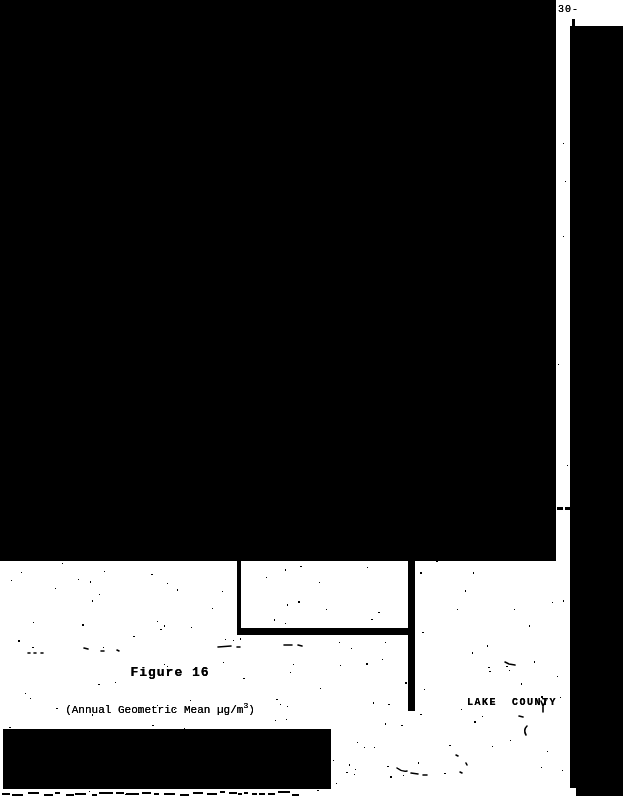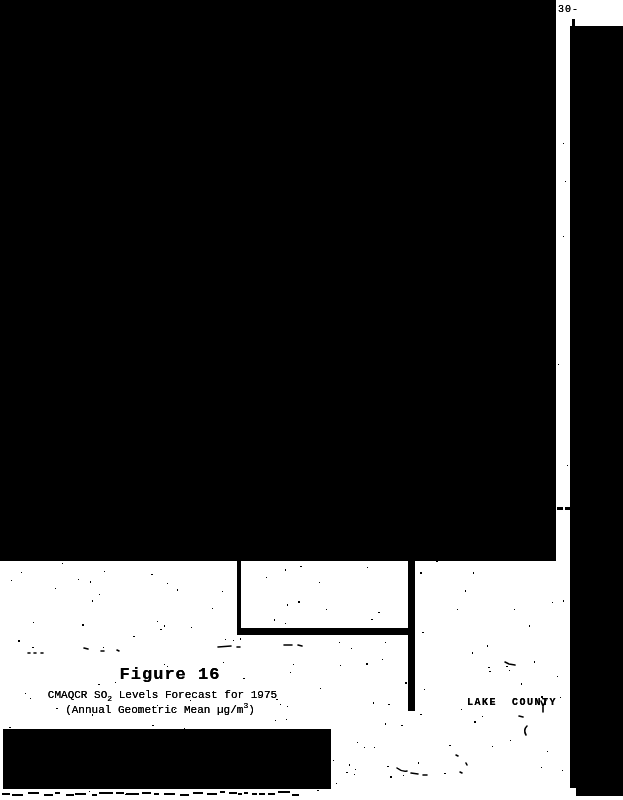--- a/index.html
+++ b/index.html
@@ -9,21 +9,21 @@
     color:#000;
   }
   .blk{position:absolute;background:#000;}
   .wht{position:absolute;background:#fff;}
   
   .pageno{
     position:absolute;left:551px;top:4px;font-size:10px;letter-spacing:1px;
   }
   .figure-label{
     position:absolute;left:95px;top:665px;width:150px;text-align:center;
-    font-size:17px;font-weight:bold;letter-spacing:1px;
+    font-size:13px;font-weight:bold;letter-spacing:1px;
   }
   .cap1{
     position:absolute;left:15px;top:689px;width:295px;text-align:center;
     font-size:11px;letter-spacing:0px;white-space:nowrap;
   }
   .cap2{
     position:absolute;left:15px;top:701px;width:290px;text-align:center;
     font-size:11px;white-space:nowrap;
   }
   .cap1 sub{font-size:8px;}
@@ -55,21 +55,20 @@
   <div class="blk" style="left:237px;top:556px;width:4px;height:76px;"></div>
   <div class="blk" style="left:237px;top:628px;width:177px;height:7px;"></div>
   <div class="blk" style="left:408px;top:556px;width:7px;height:155px;"></div>
 
   <div class="blk" style="left:3px;top:729px;width:328px;height:60px;"></div>
 
   <div class="pageno txt">-30-</div>
 
   <div class="figure-label txt">Figure 16</div>
 
-  <div class="cap1 txt"><span>CMAQCR SO</span><sub>2</sub><span> Levels Forecast for 1975</span></div>
 
   <div class="cap2 txt"><span>(Annual Geometric Mean µg/m</span><sup>3</sup><span>)</span></div>
 
   <div class="lake-county txt">LAKE  COUNTY</div>
 
   <svg class="artifacts" width="623" height="800" viewBox="0 0 623 800">
     <g stroke="#000" stroke-width="1.6" fill="none" stroke-linecap="round">
       <path d="M527 726 q-4 4 -1 9"></path>
       <path d="M519 716 l4 1"></path>
       <path d="M541 701 l2 5 l0 6 M546 700 l-3 6"></path>

